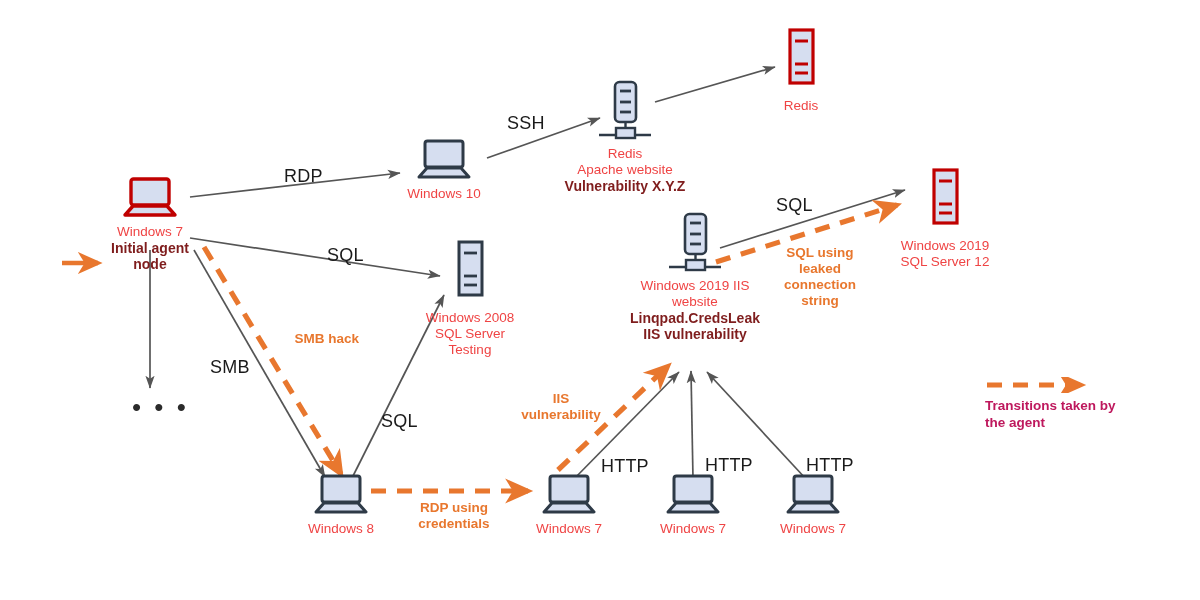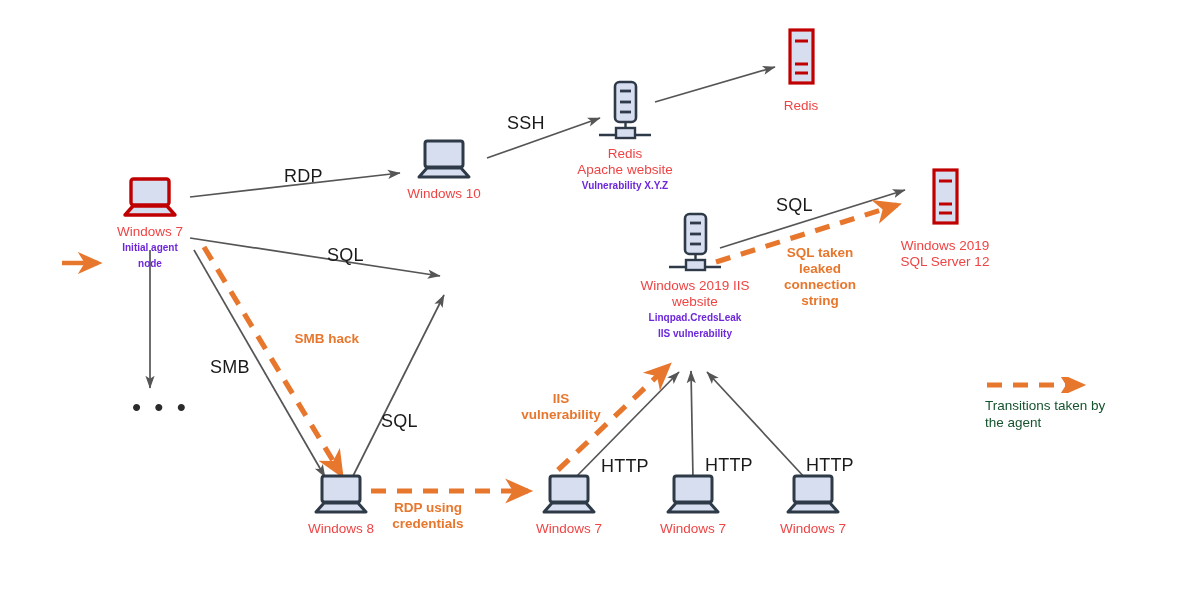--- a/index.html
+++ b/index.html
@@ -3,30 +3,30 @@
 <meta charset="utf-8">
 <style>
   html,body{margin:0;padding:0;background:#ffffff;}
   body{width:1200px;height:600px;overflow:hidden;
        font-family:"Liberation Sans","DejaVu Sans",sans-serif;}
   #stage{position:relative;width:1200px;height:600px;background:#fff;}
   #edges{position:absolute;left:0;top:0;width:1200px;height:600px;}
 
   .node{position:absolute;text-align:center;}
   .node .caption{font-size:13.5px;color:#ef4444;line-height:16px;white-space:nowrap;}
-  .node .vuln{font-size:10px;color:#6d28d9;line-height:16px;white-space:nowrap;font-weight:600;}
+  .node .vuln{font-size:14px;color:#7f1d1d;line-height:16px;white-space:nowrap;font-weight:600;}
 
   .edge-label{position:absolute;font-size:18px;font-weight:400;color:#1a1a1a;
               white-space:nowrap;letter-spacing:.2px;}
   .agent-label{position:absolute;font-size:13.5px;color:#E8772E;font-weight:600;
                text-align:center;line-height:16px;}
 
   .legend{position:absolute;}
   .legend .ltext{font-size:13.5px;font-weight:700;color:#111;line-height:17px;}
-  .legend .ltext.orange{color:#14532d;font-weight:400;}
+  .legend .ltext.orange{color:#be185d;font-weight:700;}
 
   .dots{position:absolute;font-size:26px;color:#2b2b2b;letter-spacing:3px;line-height:10px;}
 </style>
 </head>
 <body>
 
 <div id="stage">
 
   <svg id="edges" viewBox="0 0 1200 600" xmlns="http://www.w3.org/2000/svg">
     <defs>
@@ -115,20 +115,31 @@
   <div class="node" style="left:773px;top:28px;width:56px;">
     <svg width="36" height="66" viewBox="0 0 36 66">
       <rect x="7" y="2" width="23" height="53" fill="#D6DEF0" stroke="#C00000" stroke-width="3.2"></rect>
       <line x1="12" y1="13" x2="25" y2="13" stroke="#C00000" stroke-width="3"></line>
       <line x1="12" y1="36" x2="25" y2="36" stroke="#C00000" stroke-width="3"></line>
       <line x1="12" y1="45" x2="25" y2="45" stroke="#C00000" stroke-width="3"></line>
     </svg>
     <div class="caption">Redis</div>
   </div>
 
+  <div class="node" style="left:410px;top:240px;width:120px;">
+    <svg width="36" height="66" viewBox="0 0 36 66">
+      <rect x="7" y="2" width="23" height="53" fill="#D6DEF0" stroke="#2E3A47" stroke-width="3"></rect>
+      <line x1="12" y1="13" x2="25" y2="13" stroke="#2E3A47" stroke-width="2.8"></line>
+      <line x1="12" y1="36" x2="25" y2="36" stroke="#2E3A47" stroke-width="2.8"></line>
+      <line x1="12" y1="45" x2="25" y2="45" stroke="#2E3A47" stroke-width="2.8"></line>
+    </svg>
+    <div class="caption">Windows 2008</div>
+    <div class="caption">SQL Server</div>
+    <div class="caption">Testing</div>
+  </div>
 
   <div class="node" style="left:625px;top:212px;width:140px;">
     <svg width="64" height="62" viewBox="0 0 64 62">
       <rect x="22" y="2" width="21" height="40" rx="4.5" fill="#D6DEF0" stroke="#2E3A47" stroke-width="2.6"></rect>
       <line x1="27" y1="11" x2="38" y2="11" stroke="#2E3A47" stroke-width="2.8"></line>
       <line x1="27" y1="22" x2="38" y2="22" stroke="#2E3A47" stroke-width="2.8"></line>
       <line x1="27" y1="32" x2="38" y2="32" stroke="#2E3A47" stroke-width="2.8"></line>
       <line x1="32.5" y1="42" x2="32.5" y2="48" stroke="#2E3A47" stroke-width="2.4"></line>
       <line x1="6" y1="55" x2="58" y2="55" stroke="#2E3A47" stroke-width="2.6"></line>
       <rect x="23" y="48" width="19" height="10" fill="#D6DEF0" stroke="#2E3A47" stroke-width="2.4"></rect>
@@ -191,32 +202,32 @@
   <div class="edge-label" style="left:381px;top:411px;">SQL</div>
   <div class="edge-label" style="left:776px;top:195px;">SQL</div>
   <div class="edge-label" style="left:601px;top:456px;">HTTP</div>
   <div class="edge-label" style="left:705px;top:455px;">HTTP</div>
   <div class="edge-label" style="left:806px;top:455px;">HTTP</div>
 
   <div class="agent-label" style="left:259px;top:331px;width:100px;text-align:right;">
     <span>SMB hack</span>
   </div>
 
-  <div class="agent-label" style="left:376px;top:500px;width:104px;">
+  <div class="agent-label" style="left:402px;top:500px;width:104px;">
     <div>RDP using</div>
     <div>credentials</div>
   </div>
 
   <div class="agent-label" style="left:512px;top:391px;width:98px;">
     <div>IIS</div>
     <div>vulnerability</div>
   </div>
 
   <div class="agent-label" style="left:772px;top:245px;width:96px;">
-    <div>SQL taken</div>
+    <div>SQL using</div>
     <div>leaked</div>
     <div>connection</div>
     <div>string</div>
   </div>
 
   <div class="legend" style="left:985px;top:340px;width:200px;">
 
 
     <div style="margin-top:37px;">
       <svg width="118" height="16" viewBox="0 0 118 16">

